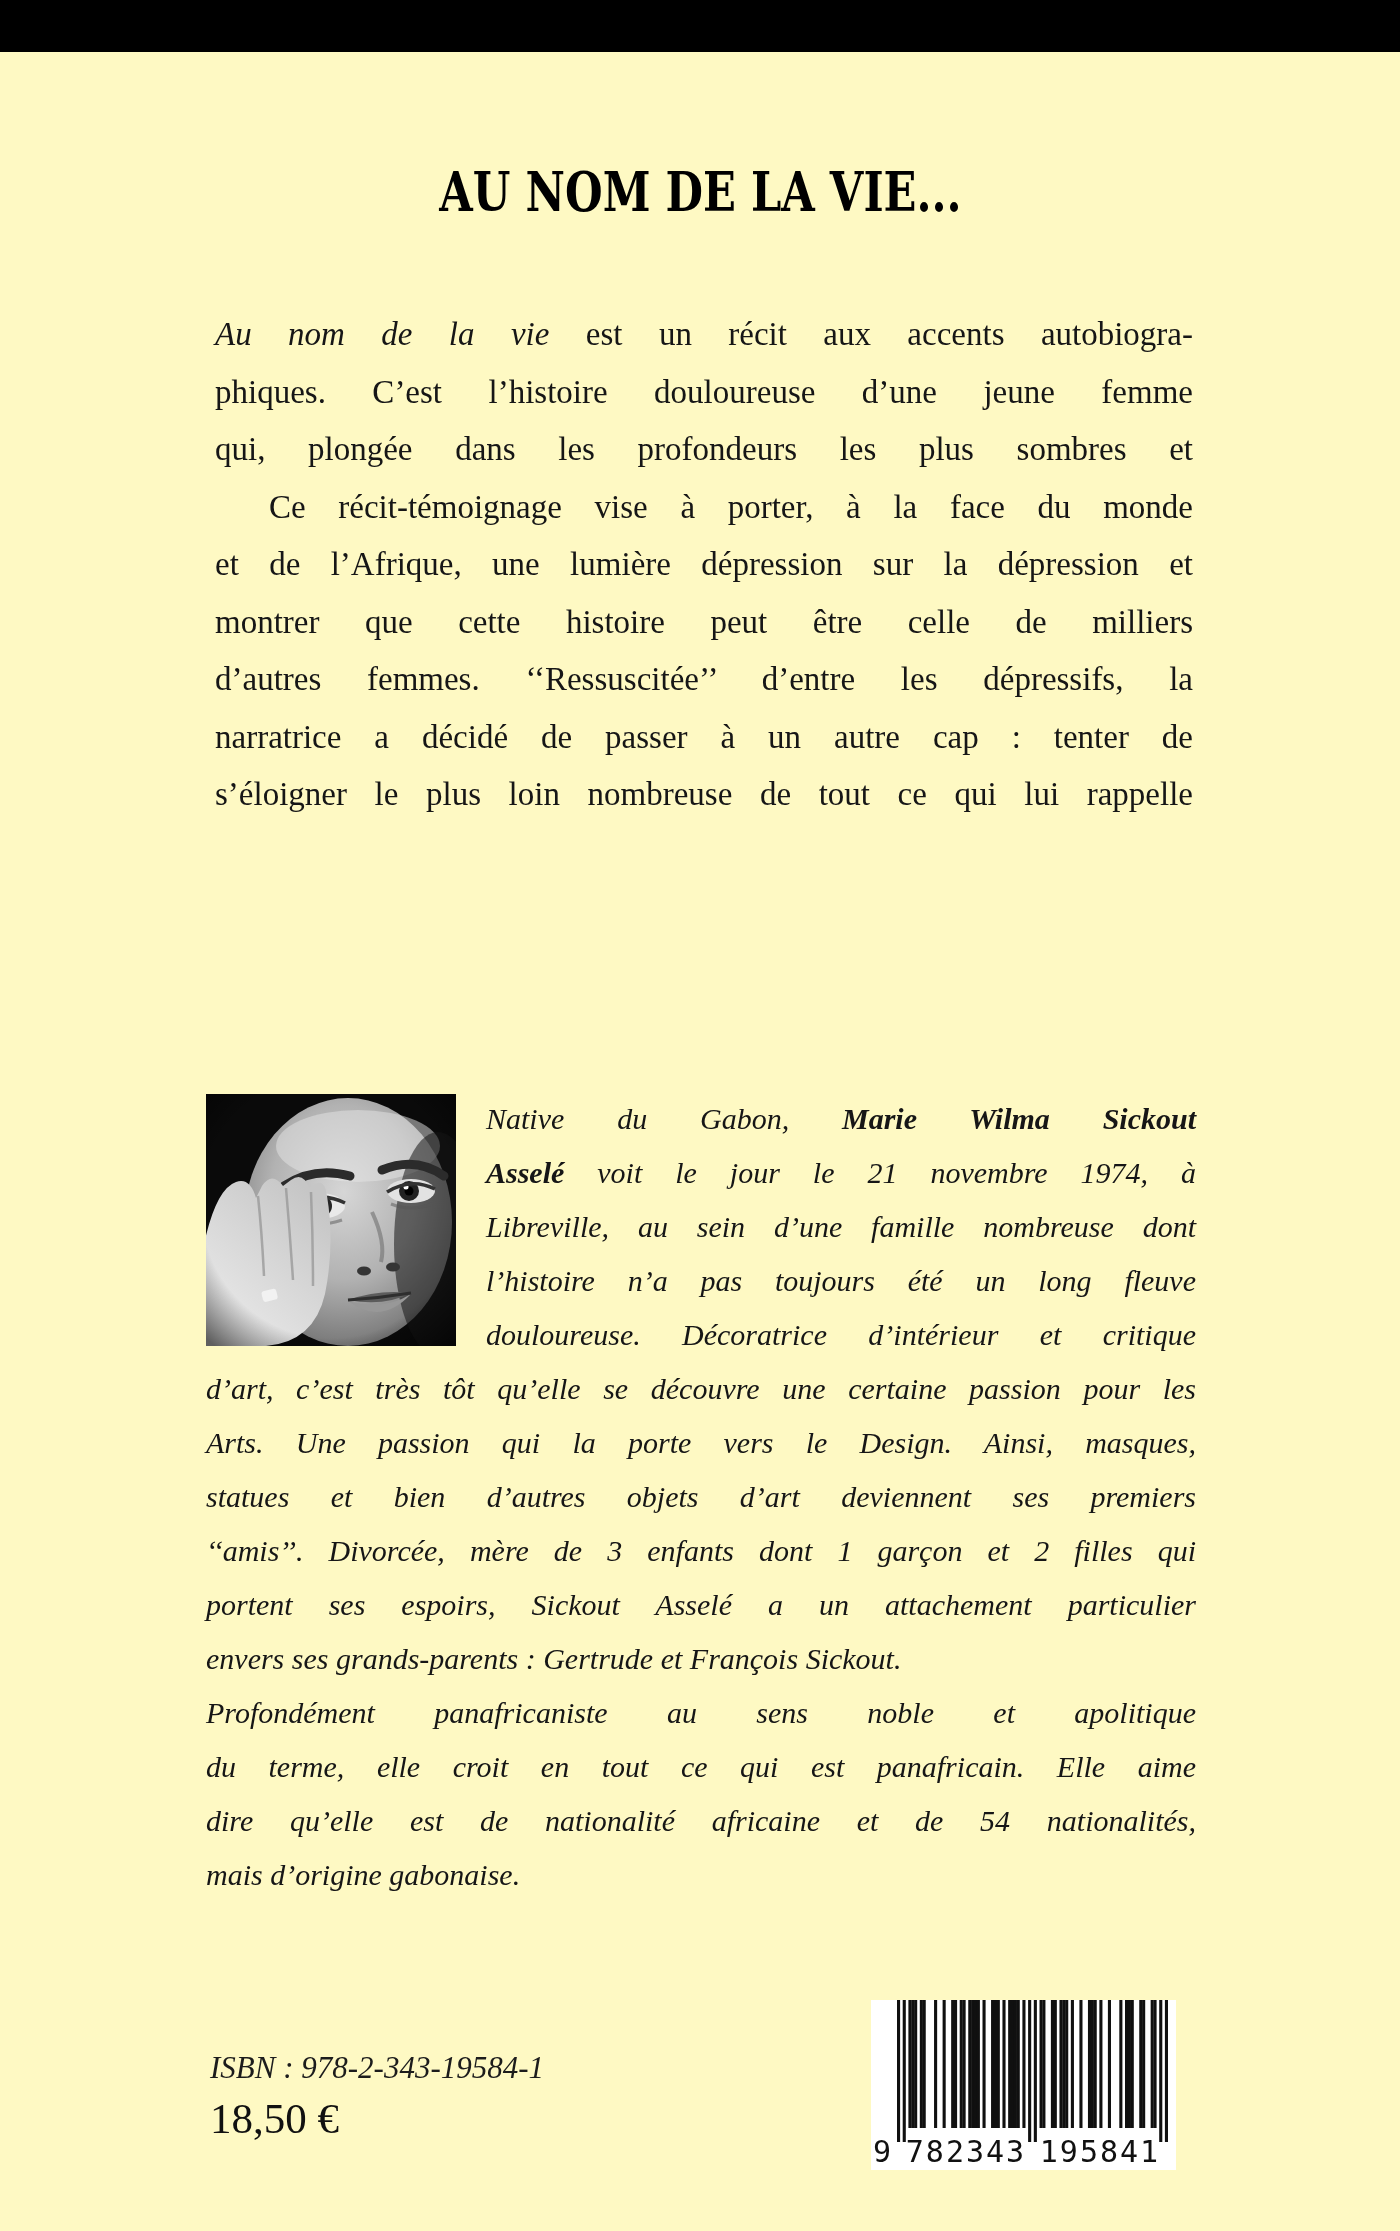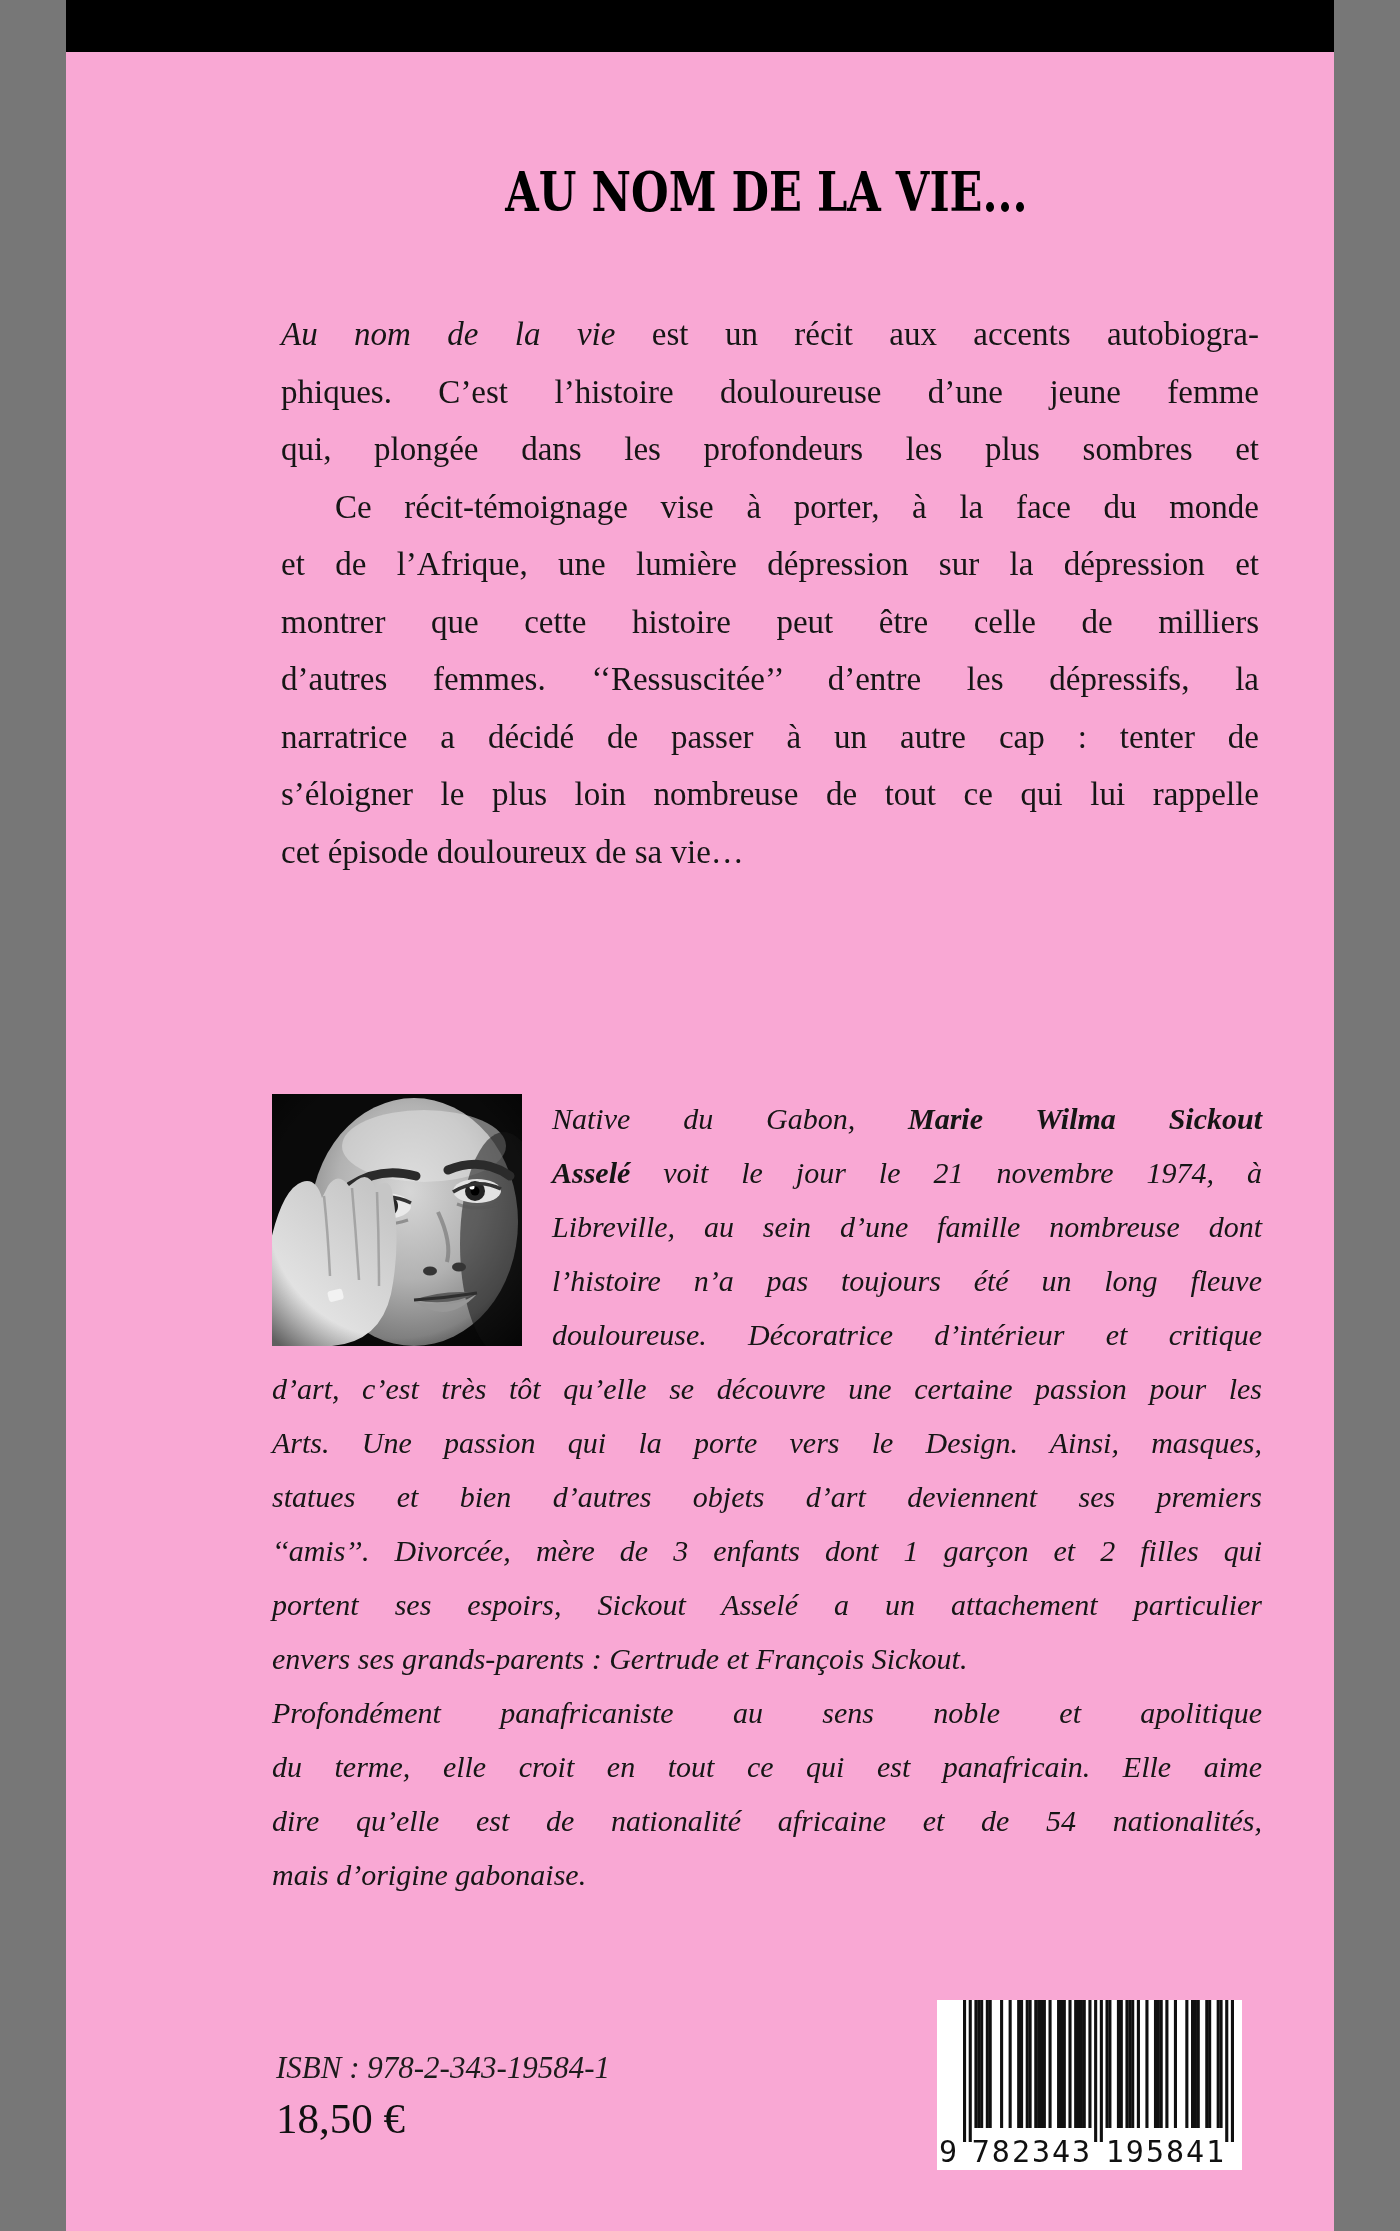--- a/index.html
+++ b/index.html
@@ -1,16 +1,16 @@
 <!DOCTYPE html>
 <html><head>
 <meta charset="utf-8">
 <style>
   html,body{margin:0;padding:0;background:#777;}
-  .page{position:relative;width:1268px;height:2231px;background:#f9a8d4;
+  .page{position:relative;width:1400px;height:2231px;background:#fef9c3;
         font-family:"Liberation Serif",serif;color:#161616;overflow:hidden;margin:0 auto;}
   .topbar{position:absolute;left:0;top:0;width:1400px;height:52px;background:#000;}
   .title{position:absolute;left:0;top:160px;width:1400px;text-align:center;}
   .title span{display:inline-block;font-family:"DejaVu Serif",serif;font-weight:700;
         font-size:54px;color:#000;transform:scaleX(0.80);transform-origin:center;white-space:nowrap;}
   .blurb{position:absolute;left:215px;top:306px;width:978px;
         font-size:33px;line-height:57.5px;}
   .bio{position:absolute;left:206px;top:1092px;width:990px;
         font-style:italic;font-size:30px;line-height:54px;font-family:Liberation Serif, serif;}
   .line{text-align:justify;text-align-last:justify;white-space:normal;}
@@ -38,21 +38,20 @@
   <div class="blurb">
       <div class="line"><span class="it ">Au nom de la vie</span><span class=""> est un récit aux accents autobiogra-</span></div>
       <div class="line"><span class="">phiques. C’est l’histoire douloureuse d’une jeune femme</span></div>
       <div class="line"><span class="">qui, plongée dans les profondeurs les plus sombres et</span></div>
       <div class="line indent"><span class="">Ce récit-témoignage vise à porter, à la face du monde</span></div>
       <div class="line"><span class="">et de l’Afrique, une lumière dépression sur la dépression et</span></div>
       <div class="line"><span class="">montrer que cette histoire peut être celle de milliers</span></div>
       <div class="line"><span class="">d’autres femmes. ‘‘Ressuscitée’’ d’entre les dépressifs, la</span></div>
       <div class="line"><span class="">narratrice a décidé de passer à un autre cap : tenter de</span></div>
       <div class="line"><span class="">s’éloigner le plus loin nombreuse de tout ce qui lui rappelle</span></div>
-      <div class="line last"><span class="">cet épisode douloureux de sa vie…</span></div>
     </div>
 
   <div class="bio">
     <svg class="photo" viewBox="0 0 250 252" aria-hidden="true">
       <defs>
         <radialGradient id="skin" cx="48%" cy="38%" r="78%">
           <stop offset="0%" stop-color="#d6d6d6"></stop>
           <stop offset="45%" stop-color="#b2b2b2"></stop>
           <stop offset="80%" stop-color="#787878"></stop>
           <stop offset="100%" stop-color="#3f3f3f"></stop>

